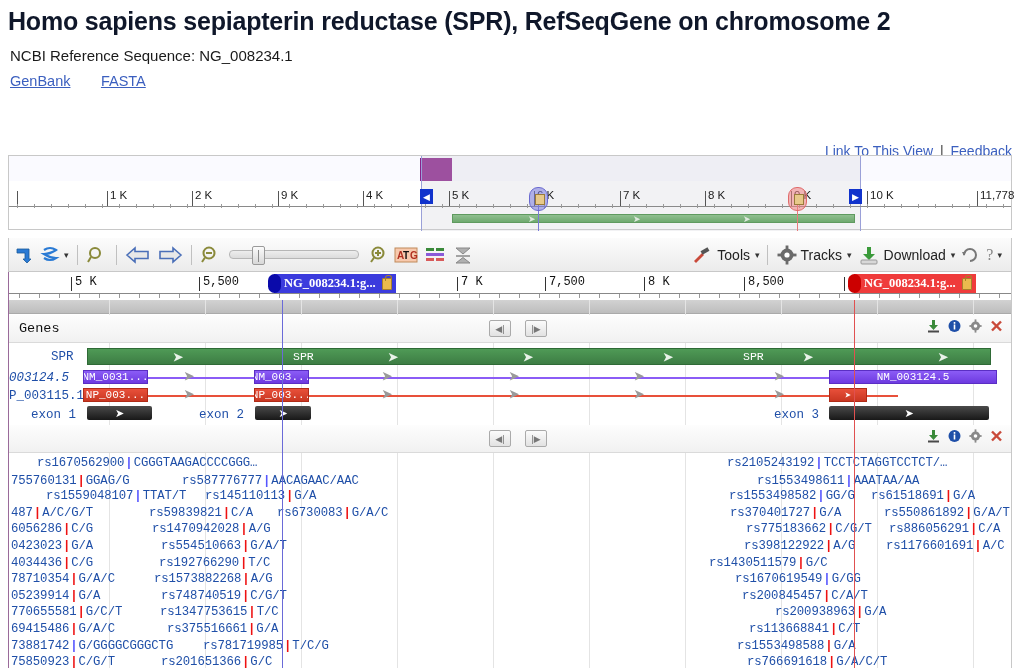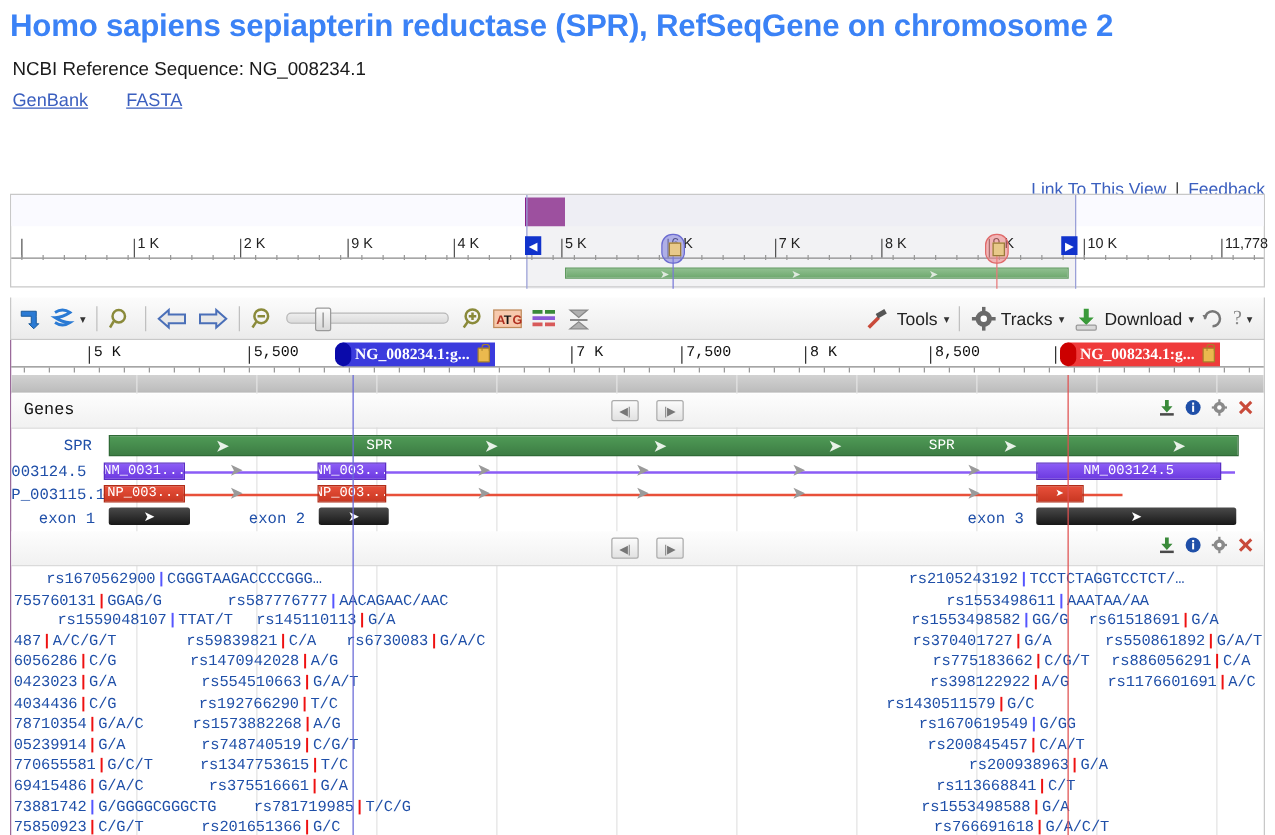--- a/index.html
+++ b/index.html
@@ -8,21 +8,21 @@
     width: 1020px; height: 668px;
     overflow: hidden;
     background: #ffffff;
     font-family: "Liberation Sans", sans-serif;
   }
   .page { position: relative; width: 1020px; height: 668px; }
 
   
   .hdr { padding: 6px 8px 0 8px; }
   .title {
-    font-size: 25px; font-weight: bold; color: #3b82f6;
+    font-size: 25px; font-weight: bold; color: #0f172a;
     line-height: 1.22; margin: 0 0 10px 0; letter-spacing: -0.2px;
     max-width: 890px;
   }
   .refseq { font-size: 15px; color: #1a1a1a; margin: 0 0 8px 2px; }
   .linkrow { margin: 0 0 6px 2px; }
   .linkrow a {
     font-size: 14.5px; color: #3b5fbf; text-decoration: underline;
     margin-right: 26px;
   }
 
@@ -599,30 +599,30 @@
         <span class="chev" style="left:300px">➤</span>
         <span class="chev" style="left:435px">➤</span>
         <span class="chev" style="left:575px">➤</span>
         <span class="gname" style="left:655px">SPR</span>
         <span class="chev" style="left:715px">➤</span>
         <span class="chev" style="left:850px">➤</span>
       </div>
     </div>
 
     <div class="row" style="top:69px; height:18px">
-      <span class="rowlbl" style="left:0px; top:2px;">003124.5</span>
+      <span class="rowlbl" style="left:0px; top:2px;font-style:italic;">003124.5</span>
       <div class="mrna" style="left:74px; top:8px; width:905px;"></div>
       <div class="mrna-box" style="left:74px; top:1px; width:65px;">NM_0031...</div>
       <span class="chevgray" style="left:175px; top:0px;">➤</span>
       <div class="mrna-box" style="left:245px; top:1px; width:55px;">NM_003...</div>
       <span class="chevgray" style="left:373px; top:0px;">➤</span>
       <span class="chevgray" style="left:500px; top:0px;">➤</span>
       <span class="chevgray" style="left:625px; top:0px;">➤</span>
       <span class="chevgray" style="left:765px; top:0px;">➤</span>
-      <div class="mrna-box" style="left:820px; top:1px; width:148px;">NM_003124.5</div>
+      <div class="mrna-box" style="left:820px; top:1px; width:168px;">NM_003124.5</div>
     </div>
 
     <div class="row" style="top:87px; height:18px">
       <span class="rowlbl" style="left:0px; top:2px;">P_003115.1</span>
       <div class="prot" style="left:74px; top:8px; width:815px;"></div>
       <div class="prot-box" style="left:74px; top:1px; width:65px;">NP_003...</div>
       <span class="chevgray" style="left:175px; top:0px;">➤</span>
       <div class="prot-box" style="left:245px; top:1px; width:55px;">NP_003...</div>
       <span class="chevgray" style="left:373px; top:0px;">➤</span>
       <span class="chevgray" style="left:500px; top:0px;">➤</span>

